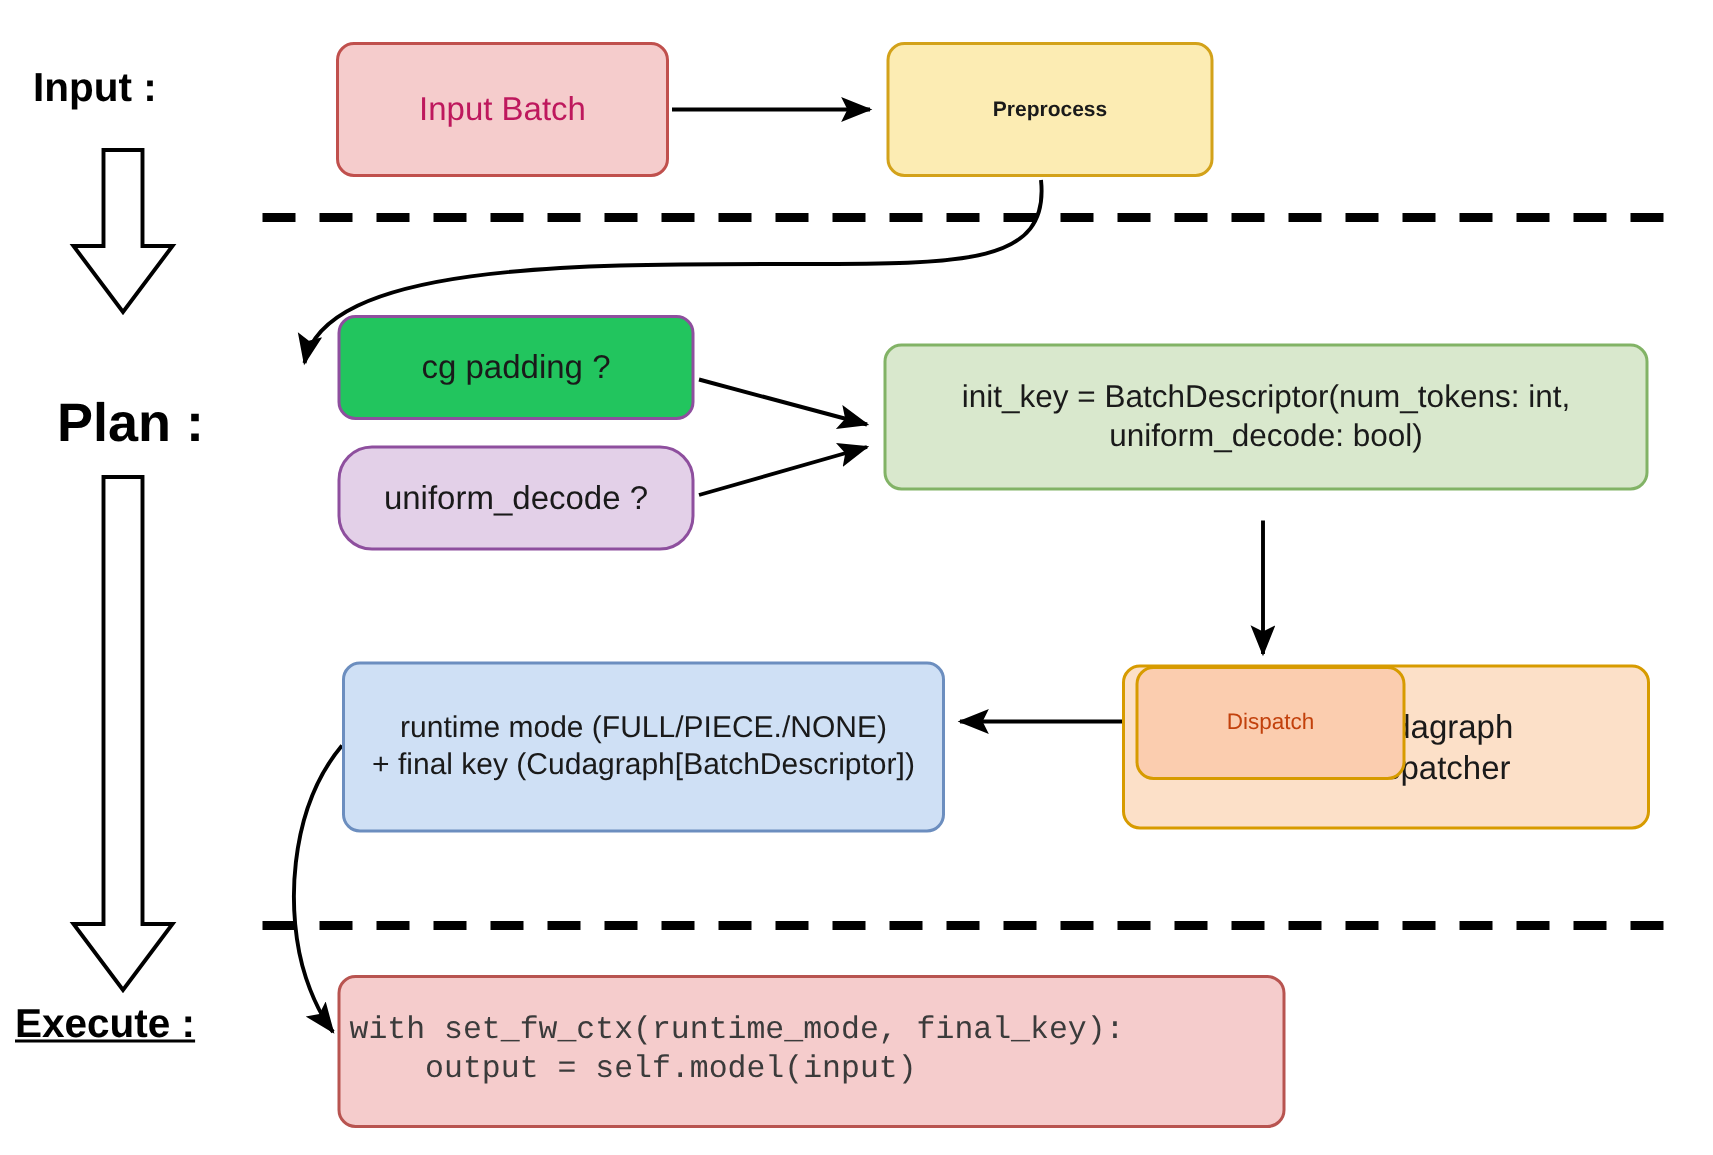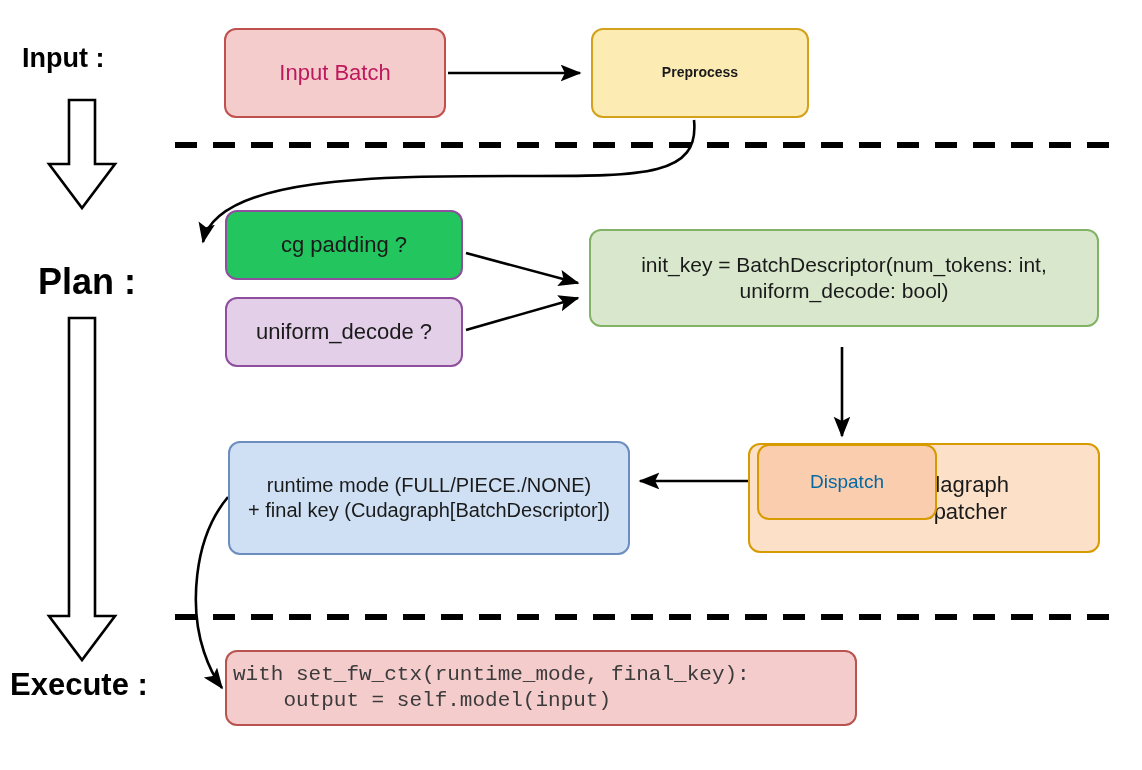--- a/index.html
+++ b/index.html
@@ -74,31 +74,31 @@
         <path d="M 466 330 L 578 298" fill="none" stroke="#000000" stroke-width="2.6" marker-end="url(#arrowhead)"></path>
         <path d="M 842 347 L 842 436" fill="none" stroke="#000000" stroke-width="2.6" marker-end="url(#arrowhead)"></path>
         <path d="M 756 481 L 640 481" fill="none" stroke="#000000" stroke-width="2.6" marker-end="url(#arrowhead)"></path>
         <path d="M 228 497 C 192 540 190 610 204 652 C 210 670 216 680 222 688" fill="none" stroke="#000000" stroke-width="2.6" marker-end="url(#arrowhead)"></path>
       </g>
   </svg>
 
   <div id="labels">
       <div class="stage-label" style="left: 22px; top: 43px; font-size: 27px;">Input :</div>
       <div class="stage-label" style="left: 38px; top: 233px; font-size: 36px; margin-top: 28px;">Plan :</div>
-      <div class="stage-label" style="left: 10px; top: 667px; font-size: 31px;">Execute :</div>
+      <div class="stage-label" style="left: 10px; top: 667px; font-size: 27px; text-decoration: underline;">Execute :</div>
     </div>
   <div id="nodes">
       <div class="node" style="left: 224px; top: 28px; width: 222px; height: 90px; background: rgb(245, 204, 204); border-color: rgb(192, 80, 77); font-size: 22px; border-radius: 12px; color: #be185d; z-index: 2;">Input Batch</div>
       <div class="node" style="left: 591px; top: 28px; width: 218px; height: 90px; background: rgb(252, 236, 179); border-color: rgb(211, 162, 26); font-size: 14px; border-radius: 12px; color: rgb(26, 26, 26); z-index: 2; font-weight: bold;">Preprocess</div>
       <div class="node" style="left: 225px; top: 210px; width: 238px; height: 70px; background: #22c55e; border-color: rgb(142, 79, 158); font-size: 22px; border-radius: 12px; color: rgb(26, 26, 26); z-index: 2;">cg padding ?</div>
-      <div class="node" style="left: 225px; top: 297px; width: 238px; height: 70px; background: rgb(227, 208, 232); border-color: rgb(142, 79, 158); font-size: 22px; border-radius: 12px; color: rgb(26, 26, 26); z-index: 2;">uniform_decode ?</div>
+      <div class="node" style="left: 225px; top: 297px; width: 238px; height: 70px; background: rgb(227, 208, 232); border-color: rgb(142, 79, 158); font-size: 22px; border-radius: 23px; color: rgb(26, 26, 26); z-index: 2;">uniform_decode ?</div>
       <div class="node" style="left: 589px; top: 229px; width: 510px; height: 98px; background: rgb(217, 232, 205); border-color: rgb(130, 179, 102); font-size: 21px; border-radius: 12px; color: rgb(26, 26, 26); z-index: 2;">init_key = BatchDescriptor(num_tokens: int,
 uniform_decode: bool)</div>
       <div class="node" style="left: 748px; top: 443px; width: 352px; height: 110px; background: rgb(252, 224, 200); border-color: rgb(215, 155, 0); font-size: 22px; border-radius: 12px; color: rgb(26, 26, 26); justify-content: flex-start; padding-left: 150px; z-index: 2;">Cudagraph
 Dispatcher</div>
-      <div class="node" style="left: 757px; top: 444px; width: 180px; height: 76px; background: rgb(251, 205, 175); border-color: rgb(215, 155, 0); font-size: 19px; border-radius: 12px; color: #0369a1; z-index: 3;">Dispatch</div>
+      <div class="node" style="left: 757px; top: 444px; width: 180px; height: 76px; background: rgb(251, 205, 175); border-color: rgb(215, 155, 0); font-size: 15px; border-radius: 12px; color: #c2410c; z-index: 3;">Dispatch</div>
       <div class="node" style="left: 228px; top: 441px; width: 402px; height: 114px; background: rgb(207, 224, 245); border-color: rgb(108, 142, 191); font-size: 20px; border-radius: 12px; color: rgb(26, 26, 26); z-index: 2;">runtime mode (FULL/PIECE./NONE)
 + final key (Cudagraph[BatchDescriptor])</div>
-      <div class="node code-node" style="left: 225px; top: 650px; width: 632px; height: 76px; background: rgb(245, 204, 204); border-color: rgb(184, 84, 80); font-size: 21px; border-radius: 12px; color: rgb(59, 59, 59); padding-left: 6px; z-index: 2;">with set_fw_ctx(runtime_mode, final_key):
+      <div class="node code-node" style="left: 225px; top: 650px; width: 632px; height: 102px; background: rgb(245, 204, 204); border-color: rgb(184, 84, 80); font-size: 21px; border-radius: 12px; color: rgb(59, 59, 59); padding-left: 6px; z-index: 2;">with set_fw_ctx(runtime_mode, final_key):
     output = self.model(input)</div>
     </div>
 
 </div>
 
 </body></html>

